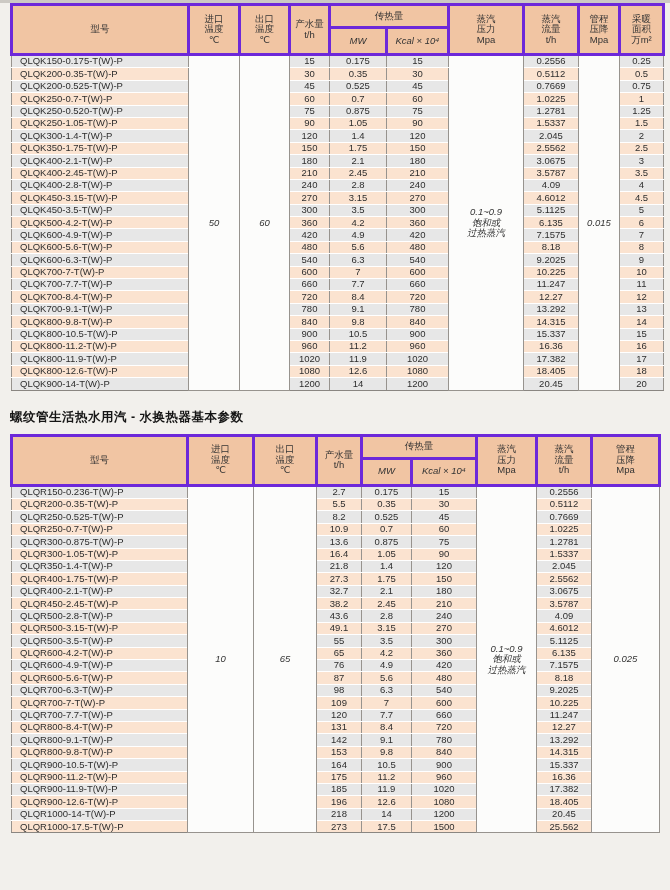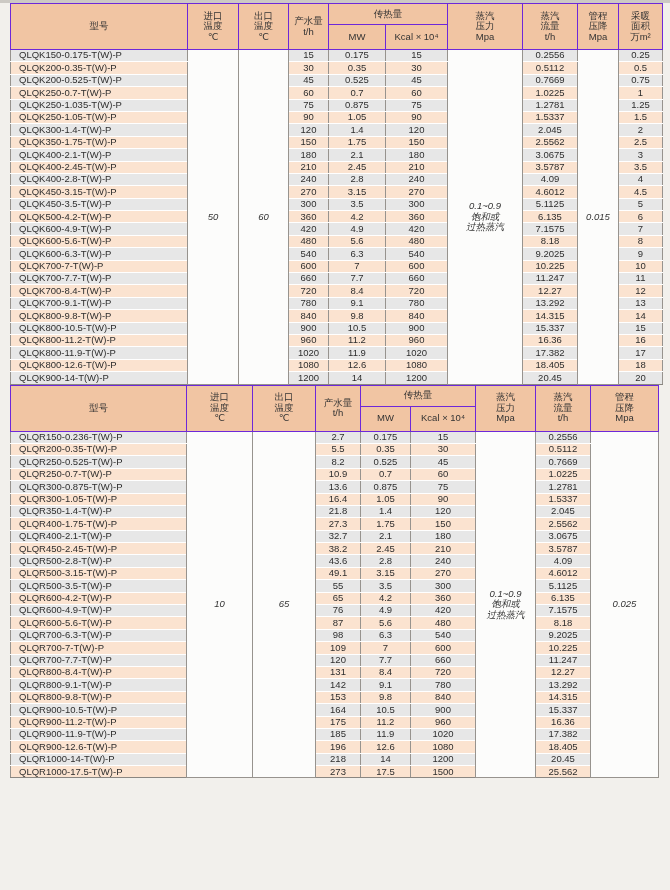--- a/index.html
+++ b/index.html
@@ -28,25 +28,25 @@
     font-size:9.5px;
     line-height:10.5px;
     text-align:center;
     vertical-align:middle;
     padding:0 2px;
     white-space:pre-line;
     overflow:hidden;
   }
   table.t thead th{
     background:#f1c5a3;
-    border:1px solid #6d28d9;
+    border:3px solid #6d28d9;
     color:#333;
     height:20px;
   }
-  table.t thead tr:nth-child(2) th{height:24px;}
+  table.t thead tr:nth-child(2) th{height:24px;font-style:italic;}
   table.t tbody td{
     height:11.4px;
     border:1px solid #97938e;
     border-top-color:#ffffff;
     border-bottom-color:#ffffff;
   }
   table.t tbody tr:last-child td{border-bottom-color:#8a8681;margin-top:7px;}
   table.t tbody tr:nth-child(odd) td.stripe{background:#e7e7e7;}
   table.t tbody tr:nth-child(even) td.stripe{background:#fbe3d0;}
   table.t tbody td.model{
@@ -143,21 +143,21 @@
         </tr>
         <tr>
           <td class="stripe model">QLQK250-0.7-T(W)-P</td>
           <td class="stripe">60</td>
           <td class="stripe">0.7</td>
           <td class="stripe">60</td>
           <td class="stripe">1.0225</td>
           <td class="stripe">1</td>
         </tr>
         <tr>
-          <td class="stripe model">QLQK250-1.035-T(W)-P</td>
+          <td class="stripe model">QLQK250-0.520-T(W)-P</td>
           <td class="stripe">75</td>
           <td class="stripe">0.875</td>
           <td class="stripe">75</td>
           <td class="stripe">1.2781</td>
           <td class="stripe">1.25</td>
         </tr>
         <tr>
           <td class="stripe model">QLQK250-1.05-T(W)-P</td>
           <td class="stripe">90</td>
           <td class="stripe">1.05</td>
@@ -329,20 +329,21 @@
           <td class="stripe model">QLQK900-14-T(W)-P</td>
           <td class="stripe">1200</td>
           <td class="stripe">14</td>
           <td class="stripe">1200</td>
           <td class="stripe">20.45</td>
           <td class="stripe">20</td>
         </tr>
       </tbody>
     </table>
 
+  <h2 class="tbl-title second">螺纹管生活热水用汽 - 水换热器基本参数</h2>
   <table class="t" style="width:648px">
       <colgroup>
         <col style="width: 176px;">
         <col style="width: 66px;">
         <col style="width: 63px;">
         <col style="width: 45px;">
         <col style="width: 50px;">
         <col style="width: 65px;">
         <col style="width: 60px;">
         <col style="width: 55px;">

